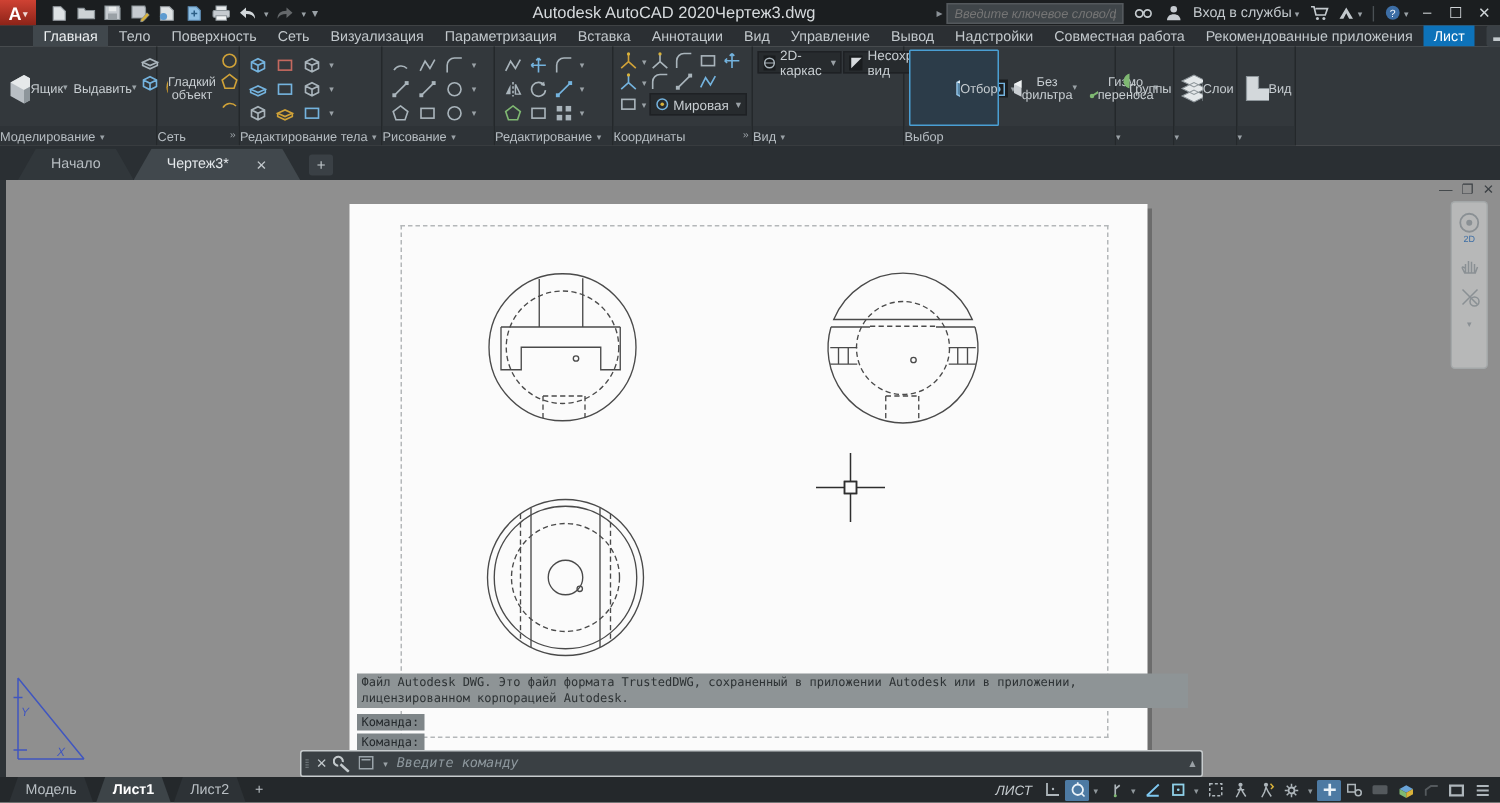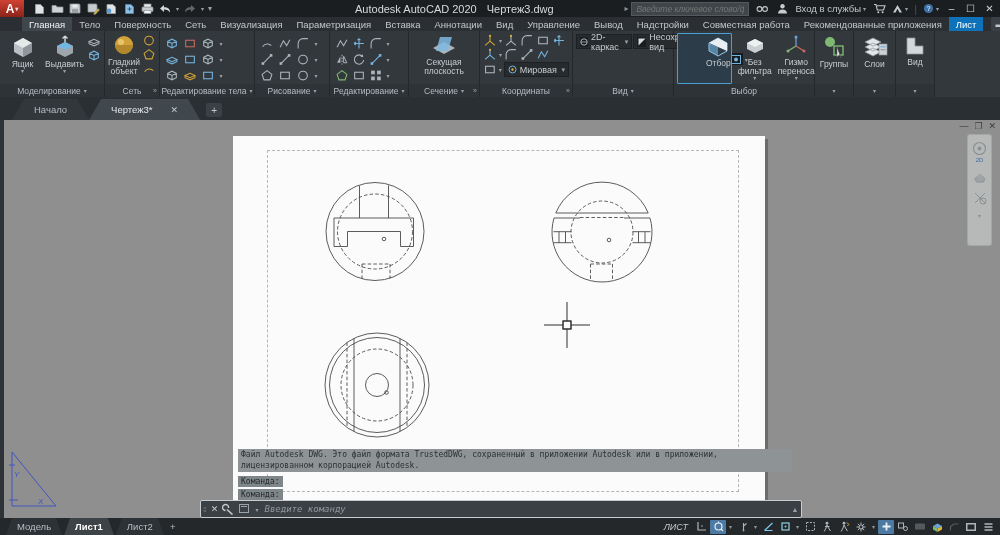--- a/index.html
+++ b/index.html
@@ -10,44 +10,44 @@
   .titlebar{position:absolute;top:0;left:0;right:0;height:17px;background:#1b1e20;
             display:flex;align-items:center;color:#c9ced2;font-size:11px;}
   .logo{width:24px;height:17px;background:linear-gradient(#cf4233,#8c2318);
         color:#fff;font-weight:bold;font-size:12px;display:flex;align-items:center;
         justify-content:center;gap:1px;}
   .logo .lc{font-size:6px;color:#f0d9d6;}
   .qat{display:flex;align-items:center;gap:4px;margin-left:8px;}
   .qi{width:14px;height:13px;display:flex;align-items:center;justify-content:center;}
   .qi svg{display:block;}
   .ttl{position:absolute;left:355px;top:0;height:17px;display:flex;align-items:center;
-       gap:10px;color:#d6dadd;font-size:11px;}
+       color:#d6dadd;font-size:11px;}
   .tright{position:absolute;right:0;top:0;height:17px;display:flex;align-items:center;gap:6px;padding-right:4px;}
   .searchwrap{display:flex;align-items:center;gap:3px;}
   .chev{color:#8b9297;font-size:8px;}
   .search{width:108px;height:12px;background:#3f4549;border:1px solid #54595d;color:#9aa3a9;
           font-style:italic;font-size:8.5px;padding:0 4px;outline:none;font-family:"Liberation Sans",sans-serif;}
   .tbtn{display:flex;align-items:center;gap:2px;font-size:9.5px;color:#c3c9cd;}
   .winbtn{width:13px;text-align:center;color:#cfd4d7;font-size:10px;}
   
   .tabrow{position:absolute;top:17px;left:0;right:0;height:14px;background:#2b2f33;
           display:flex;align-items:stretch;font-size:9.5px;color:#c2c8cc;padding-left:22px;}
   .rtab{padding:4px 7px;display:flex;align-items:center;white-space:nowrap;}
   .rtab.active{background:#40474c;color:#eef1f3;}
   .rtab.blue{background:#0d72b9;color:#fff;}
   .ribmenu{display:flex;align-items:center;gap:2px;background:#3a4045;border-radius:2px;
            padding:0 4px;margin-left:8px;color:#c2c8cc;font-size:8px;}
   
   .ribbon{position:absolute;top:31px;left:0;right:0;height:66px;background:#33383c;display:flex;}
   .panel{display:flex;flex-direction:column;border-right:1px solid #24282b;}
   .pbody{flex:1;display:flex;padding:2px 3px 0 3px;gap:2px;}
   .plabel{height:13px;background:#2e3337;font-size:8.5px;color:#b7bec3;display:flex;
-          align-items:center;justify-content:center;gap:3px;position:relative;}
+          align-items:center;gap:3px;position:relative;}
   .plabel .ovf{position:absolute;right:2px;color:#9aa1a6;font-size:7px;}
-  .bigbtn{display:flex;flex-direction:column;align-items:center;justify-content:flex-start;
+  .bigbtn{display:flex;flex-direction:row;align-items:center;justify-content:flex-start;
           font-size:8.5px;color:#c7cdd1;line-height:9px;text-align:center;padding-top:1px;}
   .bigbtn .cap{color:#9aa1a6;font-size:6px;line-height:5px;}
   .col{display:flex;flex-direction:column;gap:1px;align-items:center;}
   .grid{display:grid;grid-auto-rows:16px;align-items:center;justify-items:center;}
   .mi{width:14px;height:13px;color:#a9b4bb;}
   .mi.blue{color:#74b3de;} .mi.gold{color:#d0a238;} .mi.red{color:#c4695f;} .mi.green{color:#7fb872;}
   .cv{font-size:6px;color:#9aa1a6;}
   .dd{height:13px;background:#272b2e;border:1px solid #1e2124;color:#c7cdd1;font-size:9px;
       display:flex;align-items:center;gap:3px;padding:0 3px;}
   .dd .caret{margin-left:auto;font-size:7px;color:#9aa1a6;}
@@ -509,36 +509,20 @@
           </svg>
           <span class="cv">▾</span>
       </div>
     </div>
     <div class="plabel">
         <span>Редактирование</span>
         <span class="cv">▾</span>
       </div>
   </div>
 
-  <div class="panel" style="width:70px">
-    <div class="pbody" style="justify-content:center">
-      <div class="bigbtn" style="width:56px">
-        <svg width="28" height="24">
-            <path d="M3 14 14 8 25 14 14 20Z" fill="#aeb5ba"></path>
-            <path d="M10 3 22 3 18 17 6 17Z" fill="#7fb9e2" opacity="0.85"></path>
-          </svg>
-        <span>Секущая плоскость</span>
-      </div>
-    </div>
-    <div class="plabel">
-        <span>Сечение</span>
-        <span class="cv">▾</span>
-        <span class="ovf">»</span>
-      </div>
-  </div>
 
   <div class="panel" style="width:92px">
     <div class="pbody" style="flex-direction:column;gap:1px;padding-top:3px">
       <div style="display:flex;gap:2px;align-items:center">
         <svg class="mi gold">
             <use href="#s-ucs"></use>
           </svg>
           <span class="cv">▾</span>
         <svg class="mi">
             <use href="#s-ucs"></use>

